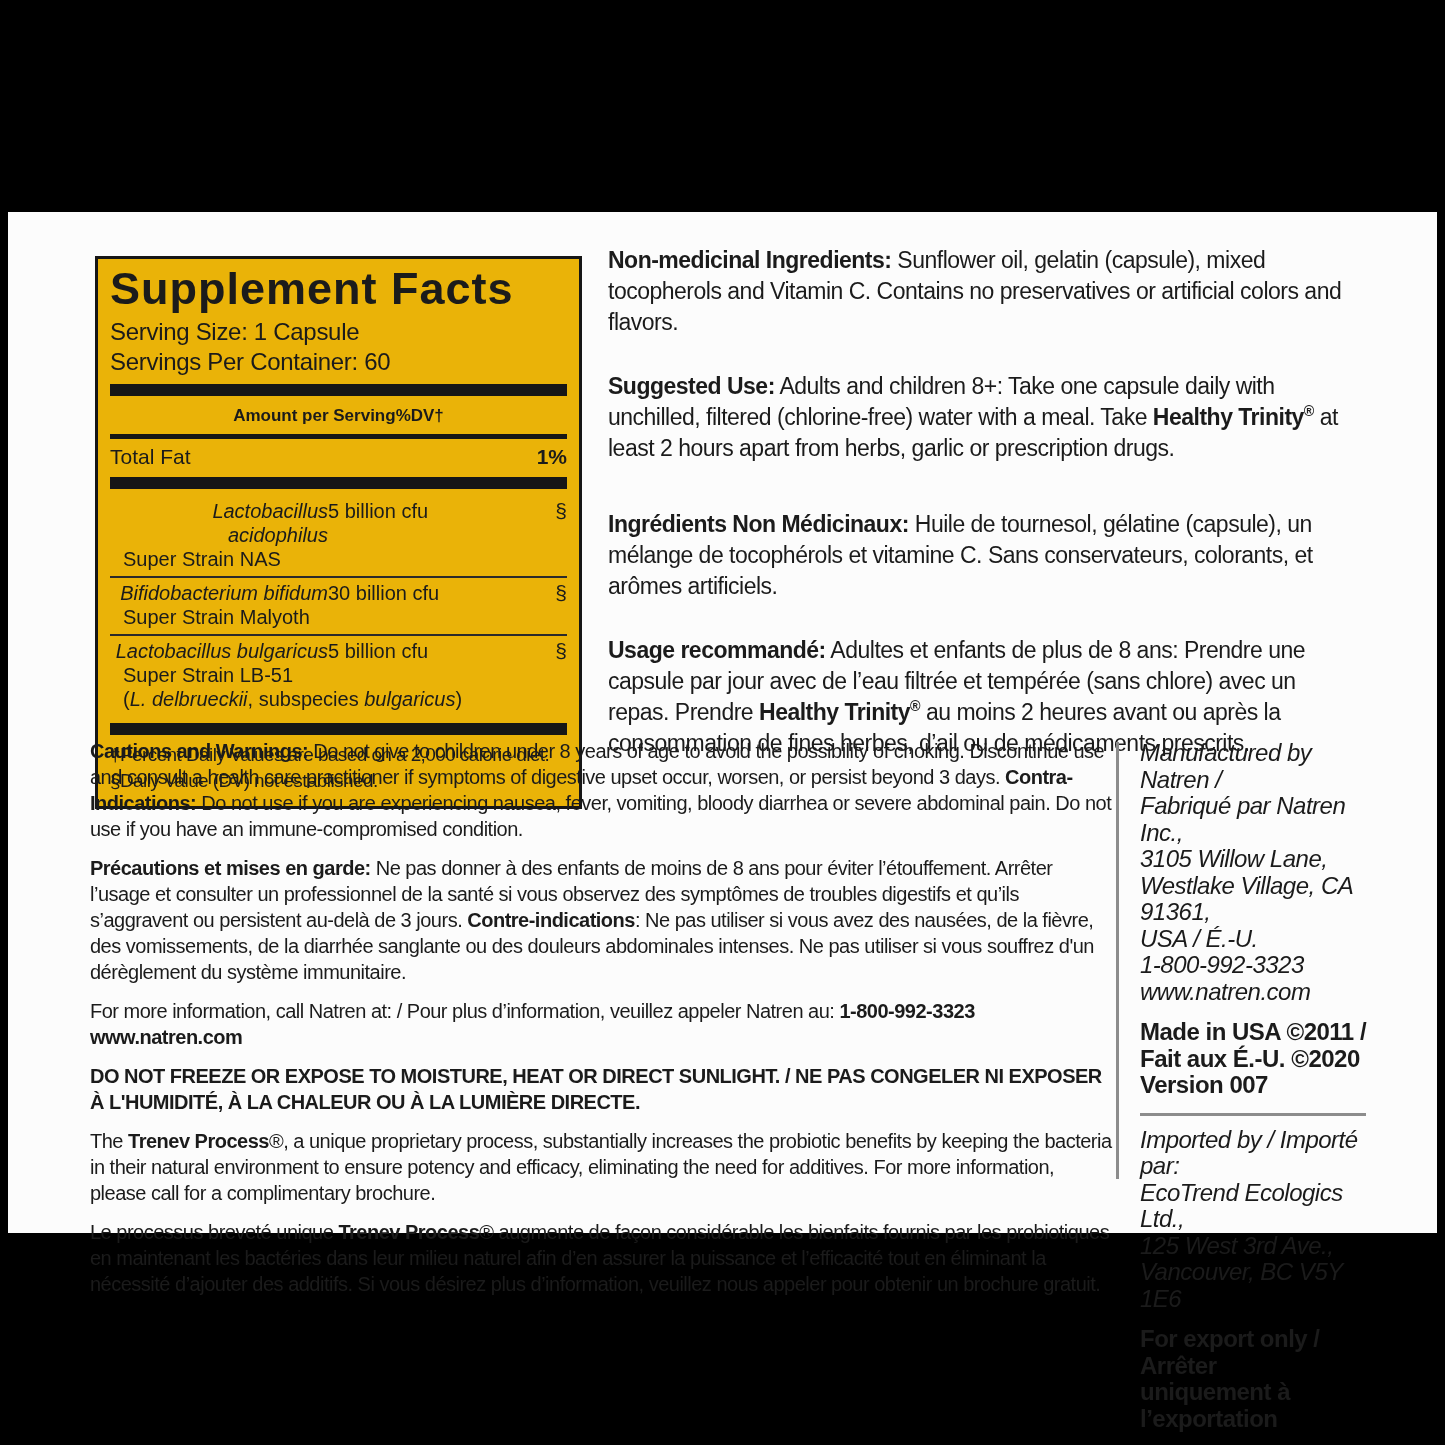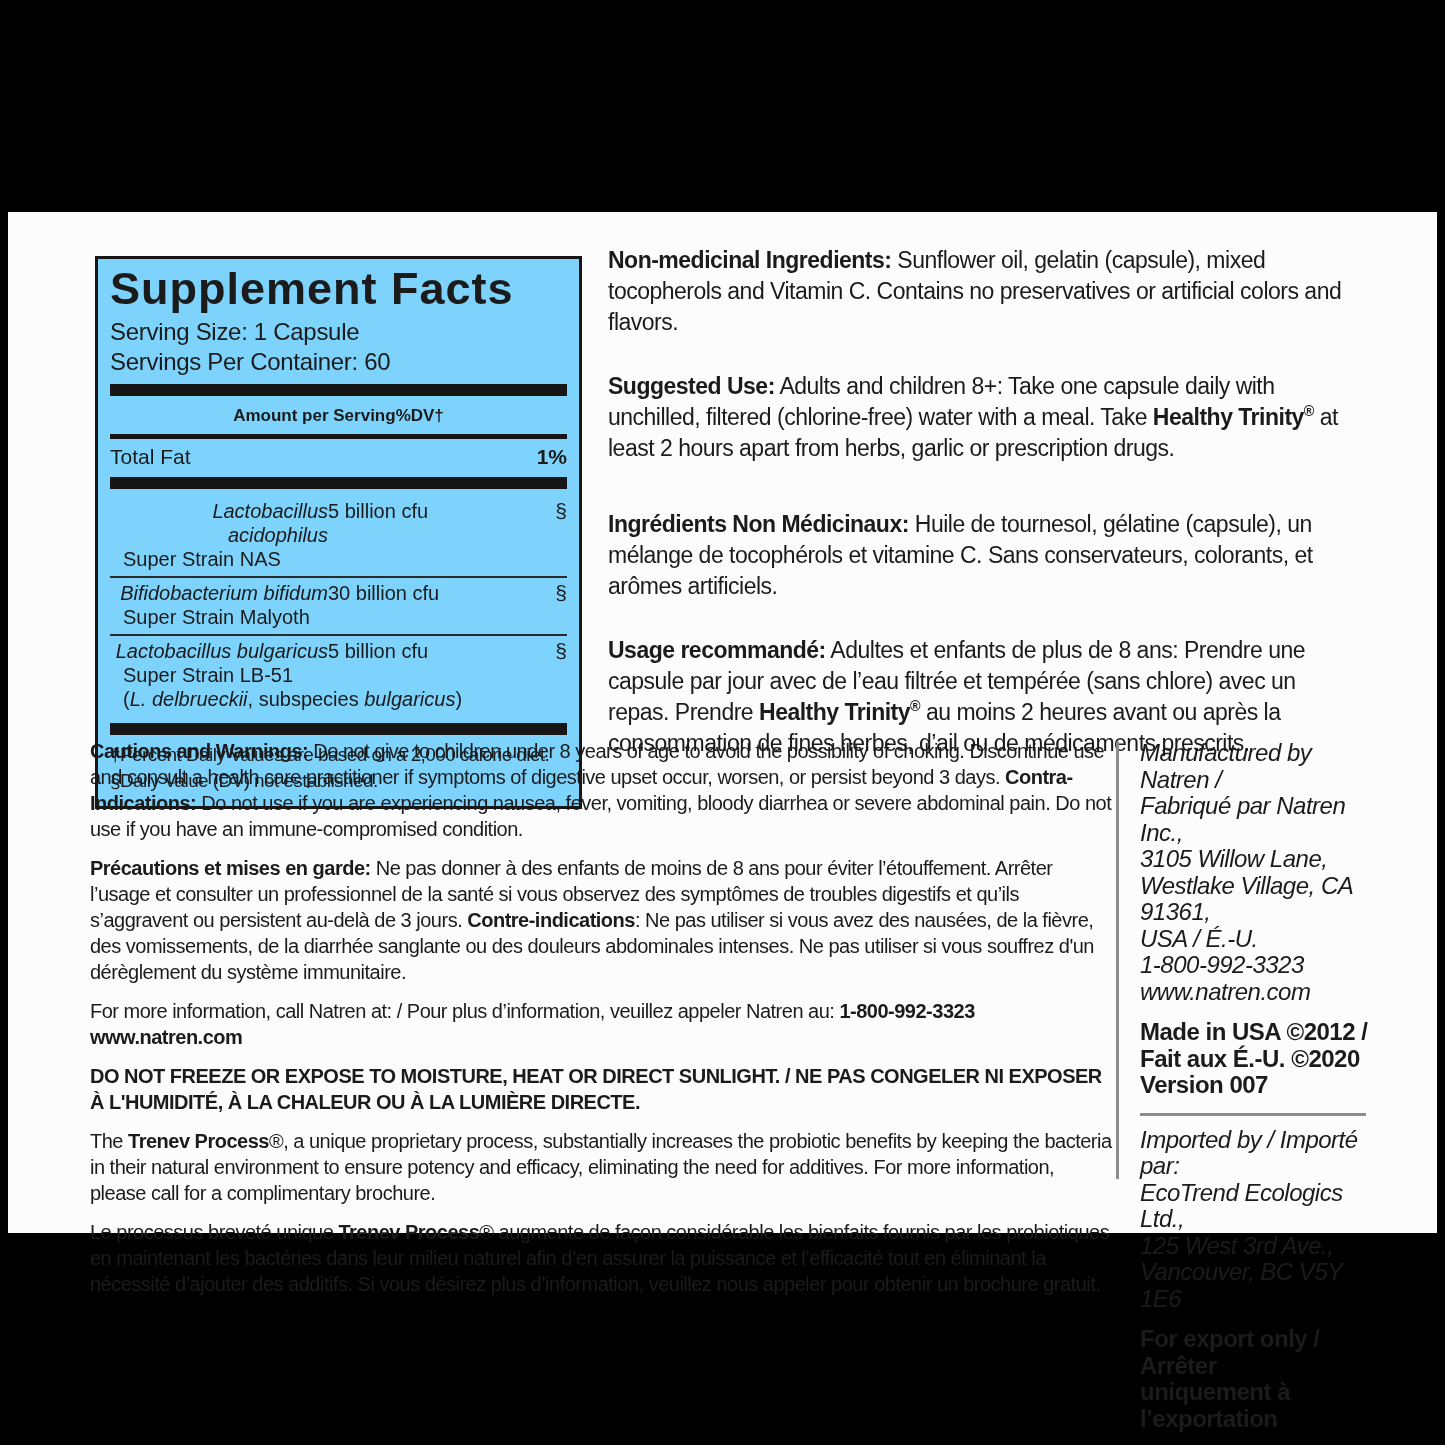--- a/index.html
+++ b/index.html
@@ -3,21 +3,21 @@
 <meta charset="utf-8">
 <style>
   html,body{margin:0;padding:0;}
   body{
     width:1445px;height:1445px;background:#000;position:relative;overflow:hidden;
     font-family:"Liberation Sans","DejaVu Sans",sans-serif;color:#1b1b1b;
   }
   .sheet{position:absolute;left:8px;top:212px;width:1429px;height:1021px;background:#fcfcfc;}
 
   
-  .facts{position:absolute;left:87px;top:44px;width:457px;border:3px solid #161616;padding:4px 12px 12px;background:#7dd3fc;}
+  .facts{position:absolute;left:87px;top:44px;width:457px;border:3px solid #161616;padding:4px 12px 12px;background:#eab308;}
   .facts-title{font-size:45px;font-weight:bold;letter-spacing:1px;line-height:48px;margin:2px 0 4px;white-space:nowrap;}
   .facts-line{font-size:24px;line-height:30px;letter-spacing:-0.3px;}
   .bar{background:#161616;height:12px;margin:7px 0;}
   .bar.thin{height:5px;margin:5px 0;}
   .hdr{display:flex;justify-content:center;font-weight:bold;font-size:17px;line-height:26px;}
   .fatrow{display:flex;justify-content:space-between;font-size:21px;line-height:26px;}
   .fatrow .dvv{font-weight:bold;}
   .nrow{font-size:20px;line-height:24px;padding:3px 0 5px;}
   .nrow + .nrow{border-top:2px solid #2a2a2a;}
   .nline1{display:flex;}
@@ -128,21 +128,21 @@
     <div class="blk italic">
         <div>Manufactured by Natren /</div>
         <div>Fabriqué par Natren Inc.,</div>
         <div>3105 Willow Lane,</div>
         <div>Westlake Village, CA 91361,</div>
         <div>USA / É.-U.</div>
         <div>1-800-992-3323</div>
         <div>www.natren.com</div>
       </div>
     <div class="blk boldblk">
-        <div>Made in USA ©2012 /</div>
+        <div>Made in USA ©2011 /</div>
         <div>Fait aux É.-U. ©2020</div>
         <div>Version 007</div>
       </div>
     <hr class="hdiv">
     <div class="blk italic">
         <div>Imported by / Importé par:</div>
         <div>EcoTrend Ecologics Ltd.,</div>
         <div>125 West 3rd Ave.,</div>
         <div>Vancouver, BC  V5Y 1E6</div>
       </div>

